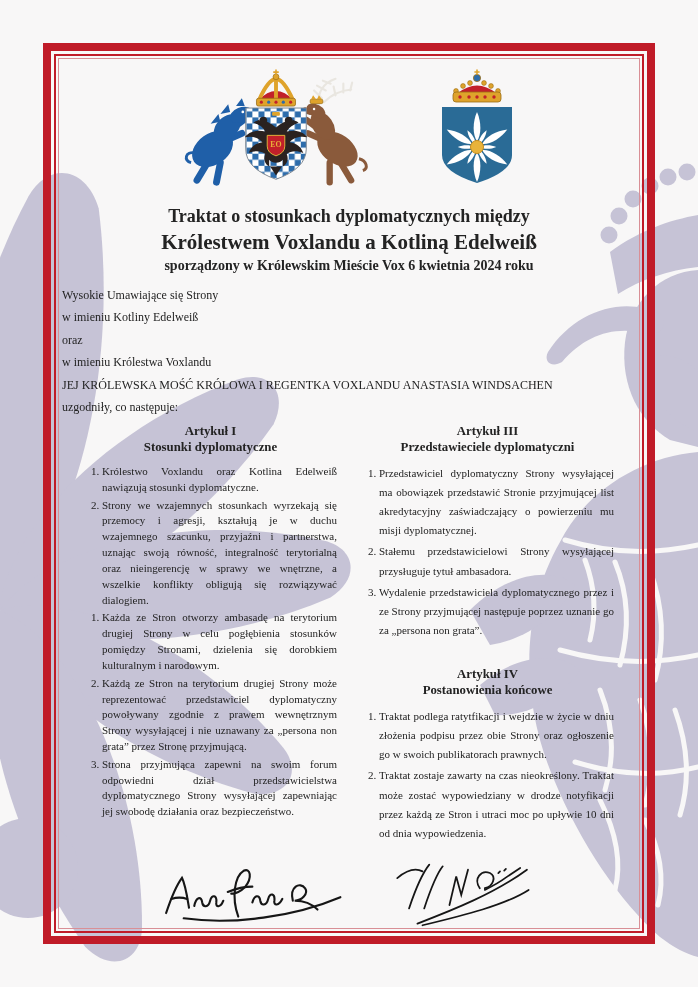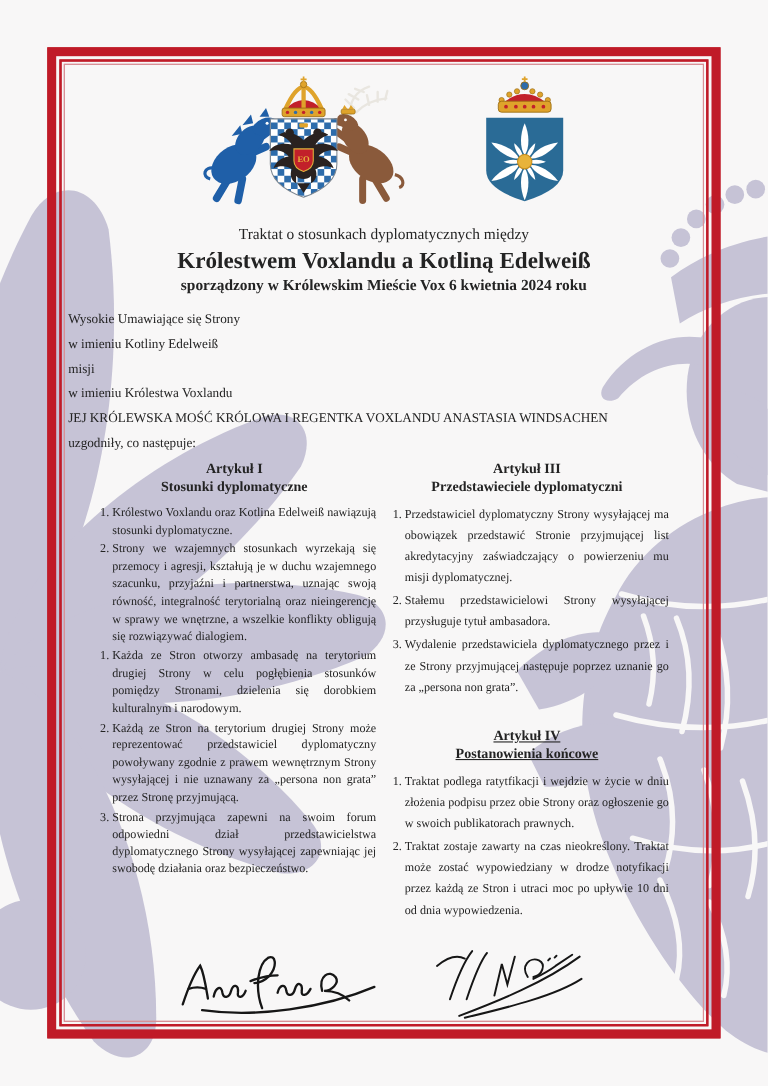--- a/index.html
+++ b/index.html
@@ -7,32 +7,32 @@
         font-family:"Liberation Serif", serif;color:#232323;}
   .wm{position:absolute;left:0;top:0;width:698px;height:987px;z-index:0;}
   .frame{position:absolute;left:43px;top:43px;right:43px;bottom:43px;
          border:8px solid #c01b28;z-index:2;pointer-events:none;}
   .frame-inner{position:absolute;left:3px;top:3px;right:3px;bottom:3px;border:2px solid #c01b28;}
   .frame-inner2{position:absolute;left:2px;top:2px;right:2px;bottom:2px;border:1px solid #d98f96;}
   .content{position:absolute;left:62px;top:57px;width:574px;height:875px;z-index:1;}
 
   .arms-row{margin-top:12px;display:flex;justify-content:center;align-items:flex-start;gap:34px;height:122px;}
   .title-block{text-align:center;margin-top:14px;}
-  .title-1{font-weight:normal;font-size:14px;line-height:1.3;}
+  .title-1{font-weight:bold;font-size:18px;line-height:1.3;}
   .title-2{font-weight:bold;font-size:21px;line-height:1.35;}
   .title-3{font-weight:bold;font-size:14px;line-height:1.3;}
 
   .preamble{text-align:left;margin-top:13px;font-size:12px;}
   .preamble p{margin:0 0 7.5px 0;line-height:15px;}
 
-  .articles{display:flex;gap:8px;margin-top:4px;width:530px;margin-left:auto;margin-right:auto;}
+  .articles{display:flex;gap:24px;margin-top:4px;width:530px;margin-left:auto;margin-right:auto;}
   .col{width:258px;}
   .art-head{text-align:center;font-weight:bold;font-size:12.8px;line-height:16px;margin:12px 0 9px 0;}
   .art-head.first{margin-top:0;}
-  .art-head.push{margin-top:26px;text-decoration:underline;}
+  .art-head.push{margin-top:26px;}
   ol{margin:0;padding:0 0 0 18px;font-size:11px;}
   .col-left ol{line-height:1.44;}
   .col-right ol{line-height:1.74;}
   li{text-align:justify;margin:0 0 2px 0;}
 
   .sig{position:absolute;z-index:1;}
   .sig-left{left:150px;top:862px;}
   .sig-right{left:372px;top:856px;}
 </style>
 </head>
@@ -209,21 +209,21 @@
 
     <div class="title-block">
       <div class="title-1">Traktat o stosunkach dyplomatycznych między</div>
       <div class="title-2">Królestwem Voxlandu a Kotliną Edelweiß</div>
       <div class="title-3">sporządzony w Królewskim Mieście Vox 6 kwietnia 2024 roku</div>
     </div>
 
     <div class="preamble">
       <p>Wysokie Umawiające się Strony</p>
       <p>w imieniu Kotliny Edelweiß</p>
-      <p>misji</p>
+      <p>oraz</p>
       <p>w imieniu Królestwa Voxlandu</p>
       <p>JEJ KRÓLEWSKA MOŚĆ KRÓLOWA I REGENTKA VOXLANDU ANASTASIA WINDSACHEN</p>
       <p>uzgodniły, co następuje:</p>
     </div>
 
     <div class="articles">
       <div class="col col-left">
         <div class="art-head first">
           <div>Artykuł I</div>
           <div>Stosunki dyplomatyczne</div>

